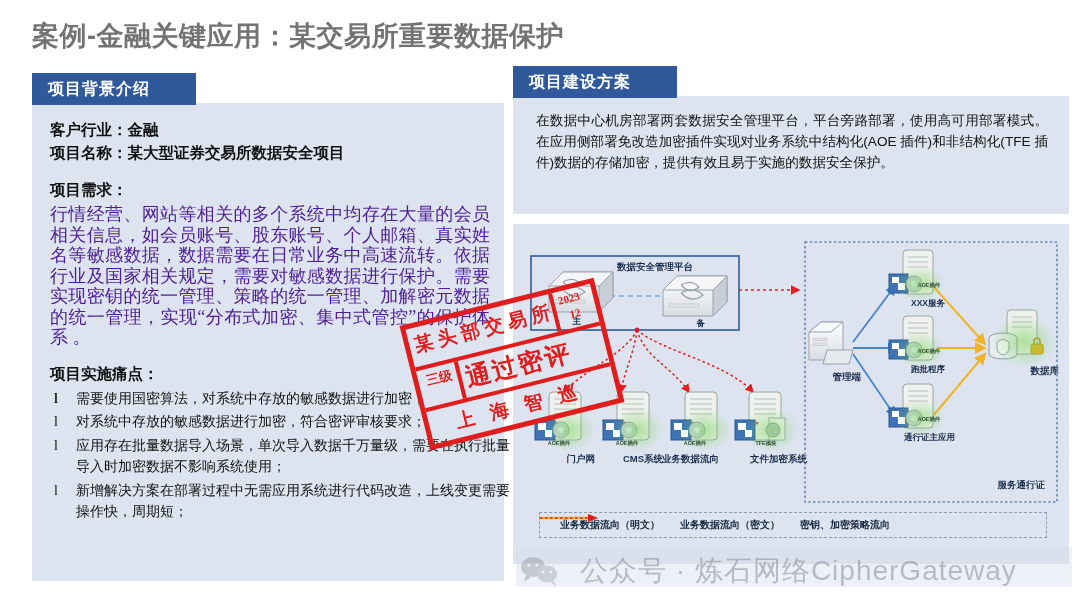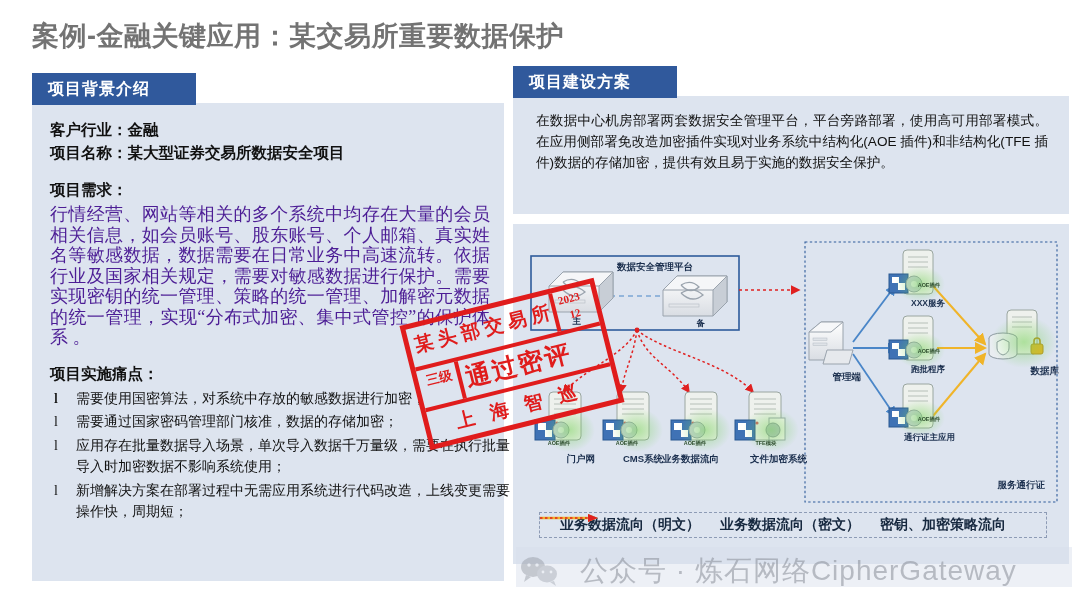--- a/index.html
+++ b/index.html
@@ -68,21 +68,21 @@
   .glow{position:absolute;border-radius:50%;
         background:radial-gradient(closest-side,rgba(120,210,90,.55),rgba(120,210,90,0));}
 
   
   #legend{
     position:absolute;left:26px;top:288px;width:508px;height:26px;
     border:1px dashed #8d9bb5;box-sizing:border-box;
     display:flex;align-items:center;
   }
   .lg-item{display:flex;align-items:center;margin-left:14px;}
-  .lg-txt{font-size:14px;color:#16283f;margin-left:6px;white-space:nowrap;font-weight:bold;}
+  .lg-txt{font-size:10px;color:#16283f;margin-left:6px;white-space:nowrap;font-weight:bold;}
 
   
   #stamp{
     position:absolute;left:412px;top:300px;width:200px;height:128px;
     transform:rotate(-14deg);transform-origin:center center;
     pointer-events:none;
   }
   #stamp .frame{
     position:absolute;inset:0;border:5px solid #e01c1c;
     box-sizing:border-box;
@@ -128,21 +128,21 @@
   <div class="kv-line">客户行业：金融</div>
   <div class="kv-line">项目名称：某大型证券交易所数据安全项目</div>
 
   <div class="blk-head">项目需求：</div>
   <div class="para">行情经营、网站等相关的多个系统中均存在大量的会员相关信息，如会员账号、股东账号、个人邮箱、真实姓名等敏感数据，数据需要在日常业务中高速流转。依据行业及国家相关规定，需要对敏感数据进行保护。需要实现密钥的统一管理、策略的统一管理、加解密元数据的统一管理，实现“分布式加密、集中式管控”的保护体系 。</div>
 
   <div class="blk-head">项目实施痛点：</div>
   <ul class="bullets">
     <li><span class="bmk">l</span></li>
     <li><span class="bmk">l</span><span>需要使用国密算法，对系统中存放的敏感数据进行加密；</span></li>
-    <li><span class="bmk">l</span><span>需要通过国家密码管理部门核准，数据的存储加密；</span></li>
+    <li><span class="bmk">l</span><span>对系统中存放的敏感数据进行加密，符合密评审核要求；</span></li>
     <li><span class="bmk">l</span><span>应用存在批量数据导入场景，单次导入数据千万量级，需要在执行批量导入时加密数据不影响系统使用；</span></li>
     <li><span class="bmk">l</span><span>新增解决方案在部署过程中无需应用系统进行代码改造，上线变更需要操作快，周期短；</span></li>
   </ul>
 </div>
 
 <div id="right-text">在数据中心机房部署两套数据安全管理平台，平台旁路部署，使用高可用部署模式。在应用侧部署免改造加密插件实现对业务系统中结构化(AOE 插件)和非结构化(TFE 插件)数据的存储加密，提供有效且易于实施的数据安全保护。</div>
 
 <div id="diagram">
 
   <svg width="556" height="340" viewBox="0 0 556 340">

